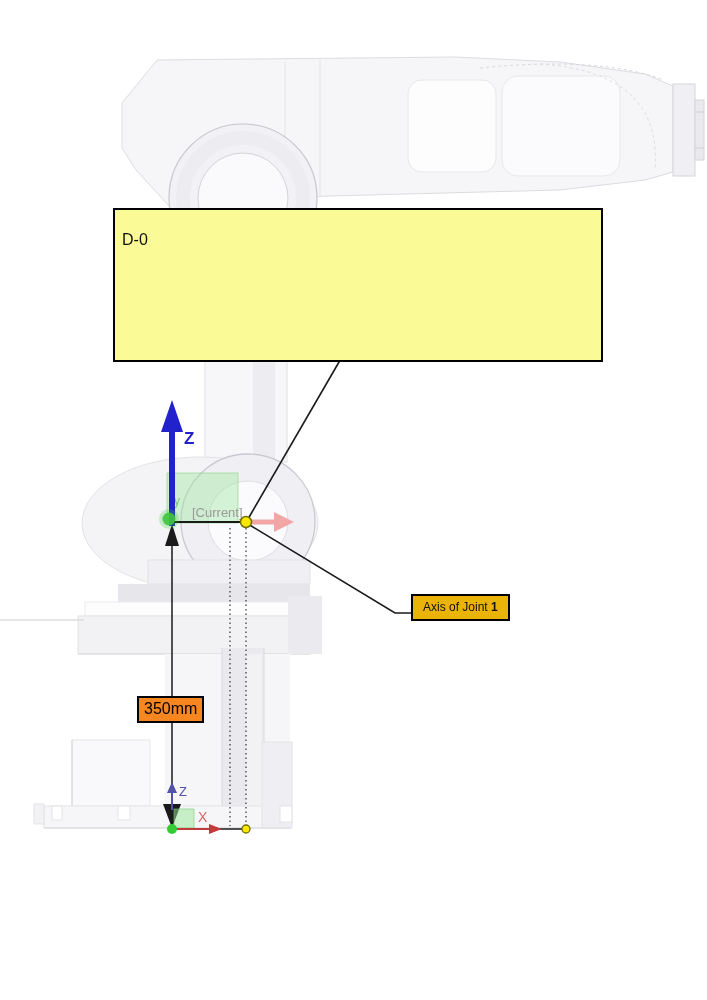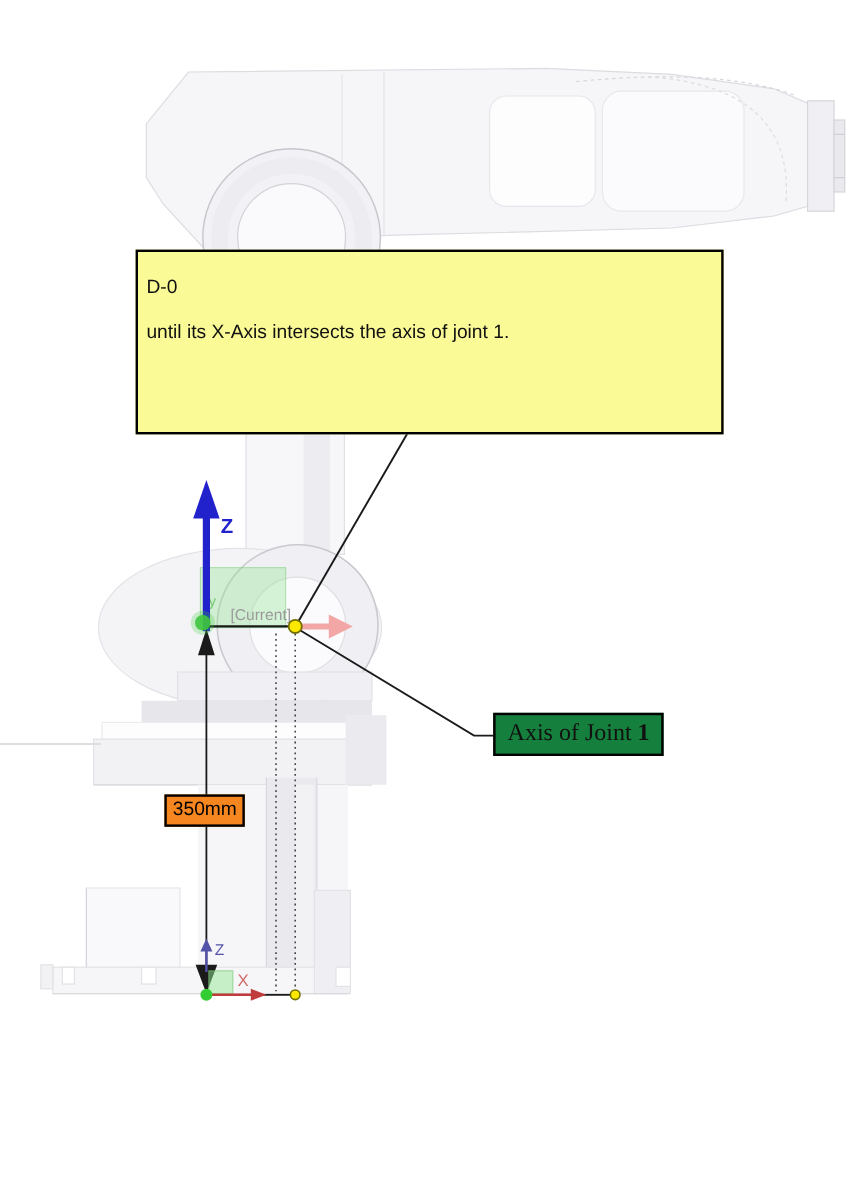--- a/index.html
+++ b/index.html
@@ -11,27 +11,27 @@
   
   .note-box{
     position:absolute;left:113px;top:208px;width:472px;height:110px;
     background:#FAFA96;border:2px solid #000;padding:20px 7px;
     font-size:16px;line-height:19px;color:#111;
   }
   .note-line{white-space:pre-wrap;min-height:19px;}
   
   .axis-label{
     position:absolute;left:411px;top:594px;
-    background:#15803d;border:2px solid #000;padding:4px 10px 5px 10px;
-    font-size:20px;color:#111;white-space:nowrap;font-family:Liberation Serif, serif;
+    background:#eab308;border:2px solid #000;padding:4px 10px 5px 10px;
+    font-size:12px;color:#111;white-space:nowrap;
   }
   .axis-label b{font-weight:bold;}
   
   .dim-label{
-    position:absolute;left:137px;top:662px;
+    position:absolute;left:137px;top:696px;
     background:#F6861F;border:2px solid #000;padding:2px 5px 3px 5px;
     font-size:16px;color:#000;white-space:nowrap;
   }
   text{font-family:"Liberation Sans","DejaVu Sans",sans-serif;}
 </style>
 </head>
 <body>
 
 <div id="stage">
 
@@ -143,21 +143,20 @@
       <polygon points="222,829 209,824 209,834" fill="#C03C3C"></polygon>
       <text x="198" y="822" font-size="14" fill="#D26A6A">X</text>
       <circle cx="172" cy="829" r="5" fill="#33CC33"></circle>
       <circle cx="246" cy="829" r="4" fill="#FFE800" stroke="#6F6F00" stroke-width="1.3"></circle>
     </g>
   </svg>
 
   <div class="note-box">
     <div class="note-line">D-0</div>
     <div class="note-line"></div>
-    <div class="note-line">until its X-Axis intersects the axis of joint 1.</div>
     <div class="note-line"></div>
   </div>
 
   <div class="axis-label"><span>Axis of Joint </span><b>1</b></div>
 
   <div class="dim-label">350mm</div>
 
 </div>
 
 </body></html>

